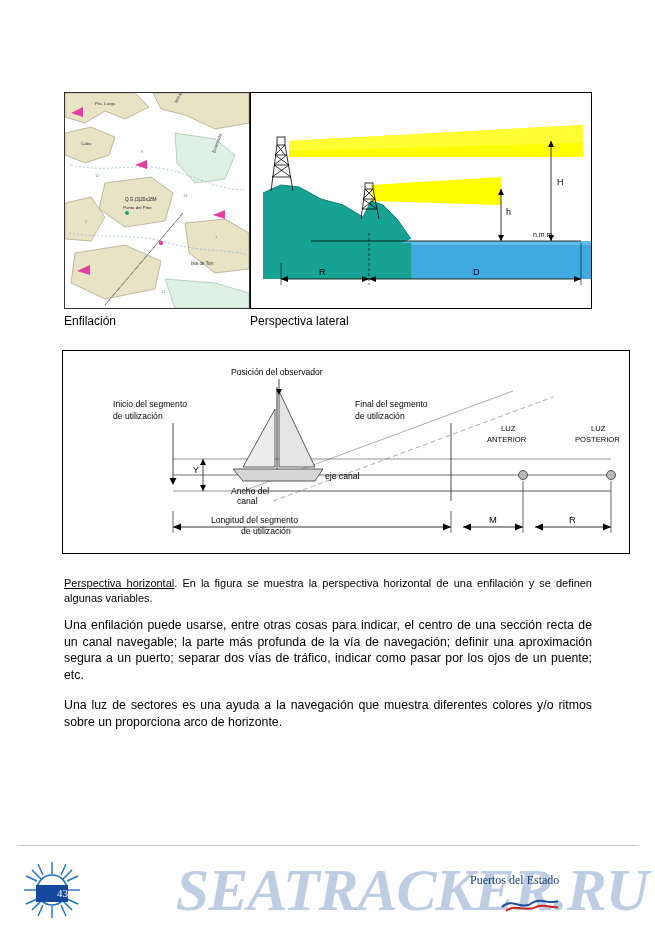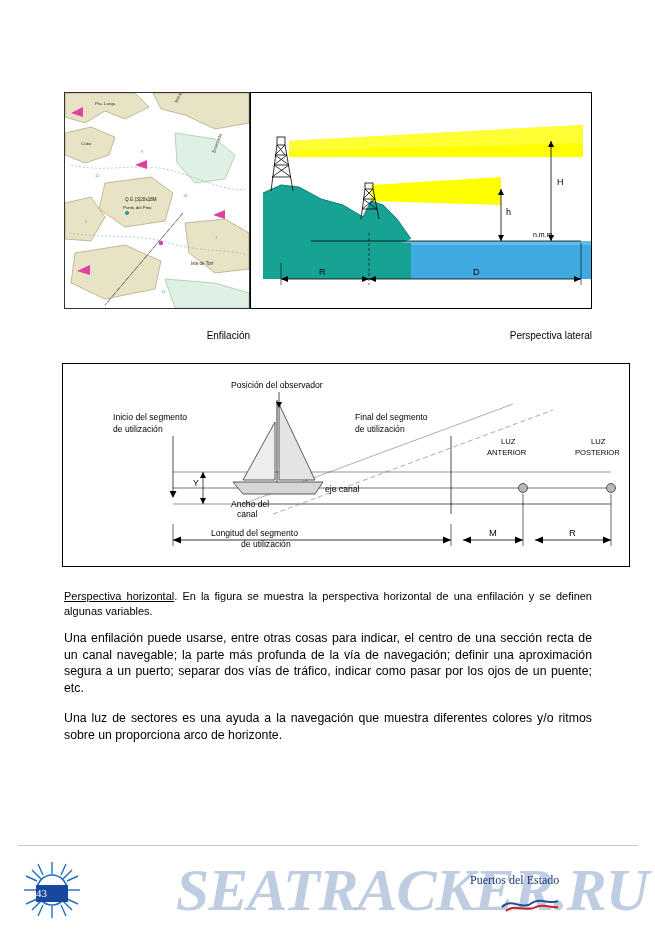--- a/index.html
+++ b/index.html
@@ -40,23 +40,23 @@
     align-items: flex-start;
     margin-top: 14px;
   }
   .fig-left {
     width: 186px;
   }
   .fig-right {
     width: 342px;
   }
   .fig-caption {
-    text-align: right;
-    font-size: 10px;
-    margin-top: 21px;
+    text-align: left;
+    font-size: 12px;
+    margin-top: 5px;
     color: #000;
   }
   .map-box {
     width: 186px;
     height: 217px;
     border: 1px solid #333;
     box-sizing: border-box;
     background: #eef3e8;
     position: relative;
     overflow: hidden;
@@ -127,21 +127,21 @@
   }
   .page-badge .num-box {
     position: absolute;
     left: 14px;
     top: 25px;
     width: 32px;
     height: 17px;
     background: #16489b;
     color: #fff;
     font-size: 11px;
-    text-align: left;
+    text-align: right;
     line-height: 17px;
     font-family: "Liberation Serif", serif;
   }
   .watermark {
     position: absolute;
     left: 78px;
     top: 12px;
     width: 570px;
     height: 66px;
     font-family: "Liberation Serif", serif;

